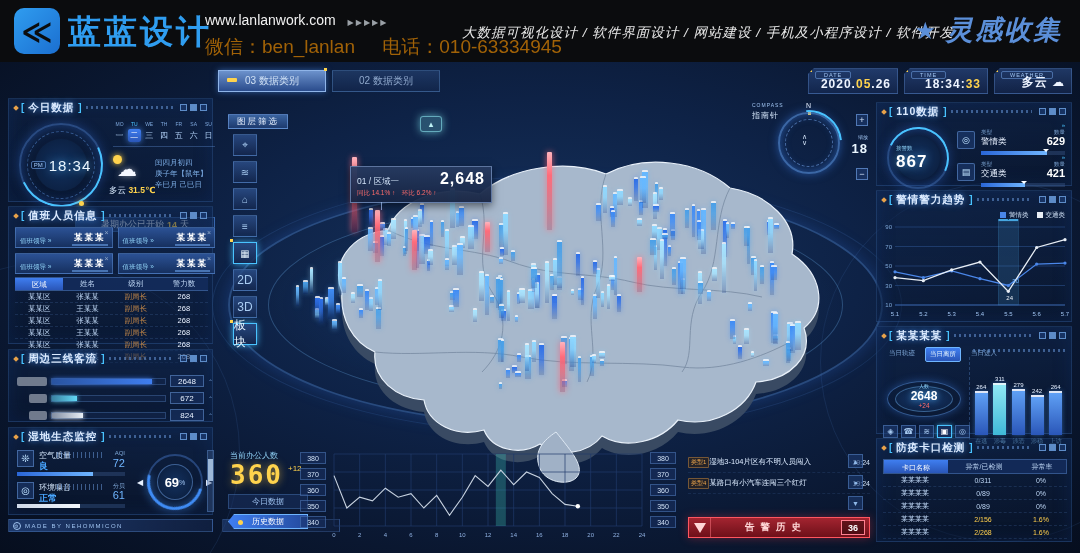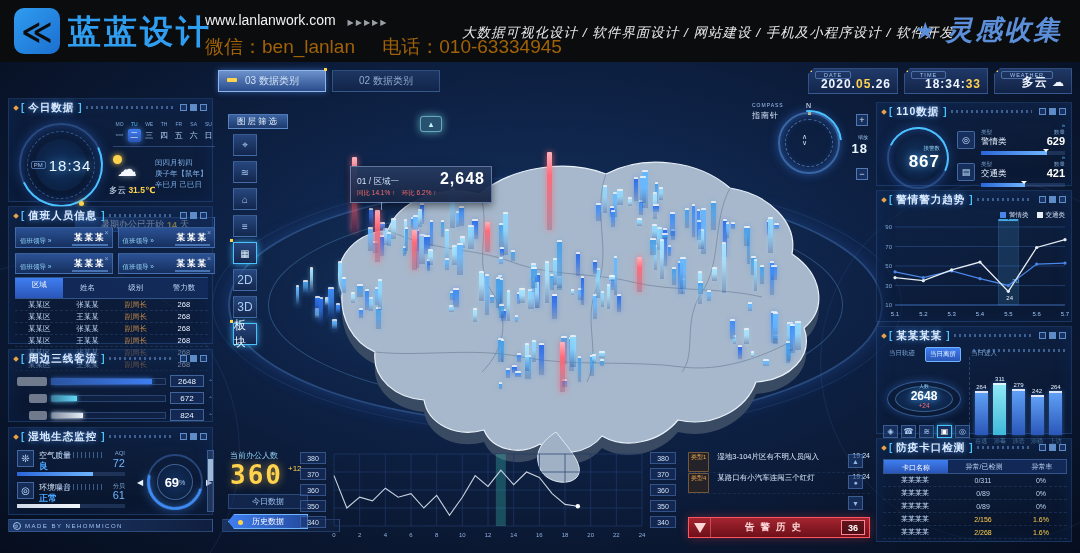--- a/index.html
+++ b/index.html
@@ -73,21 +73,21 @@
   .notice b{color:#ffd34d}
 
   
   .dcards{position:absolute;left:6px;top:20px;width:200px;display:grid;grid-template-columns:1fr 1fr;gap:5px}
   .dcard{height:21px;background:linear-gradient(180deg,#2b5194,#16305f);border:1px solid rgba(100,150,220,.45);position:relative;padding:1px 4px}
   .dcard-role{font-size:6.5px;color:#8fd0f5}
   .dcard-x{position:absolute;right:3px;top:1px;font-size:7px;color:#90a8c8;cursor:pointer}
   .dcard-dots{position:absolute;right:12px;top:2px;font-size:6px;color:#6f90bf;letter-spacing:1px}
   .dcard-name{position:absolute;right:4px;bottom:1px;font-size:8.5px;color:#fff;font-weight:bold;letter-spacing:2px;border-bottom:2px solid rgba(120,180,255,.5);padding:0 2px}
   .trow{display:flex;height:12px;align-items:center}
-  .thead{height:22px;background:rgba(20,45,95,.8);border-top:1px solid rgba(100,150,220,.4);border-bottom:1px solid rgba(100,150,220,.4)}
+  .thead{height:14px;background:rgba(20,45,95,.8);border-top:1px solid rgba(100,150,220,.4);border-bottom:1px solid rgba(100,150,220,.4)}
   .tcell{flex:1;font-size:7.5px;color:#bcd4f2;text-align:center;overflow:hidden}
   .thead .tcell.hl{background:linear-gradient(180deg,#3f7ef0,#2a56b8);color:#fff;height:100%;line-height:14px}
   .trow.r{border-bottom:1px dashed rgba(70,110,170,.25)}
   .tcell.lv{color:#c08648}
   .tcell.num{color:#e8f1ff}
 
   
   .frow{position:absolute;left:8px;width:196px;height:14px;display:flex;align-items:center;gap:4px}
   .flabel{width:30px;height:9px;border-radius:2px;background:#8a93a3;opacity:.8;filter:blur(.5px)}
   .flabel.s{width:18px;margin-left:12px}
@@ -155,21 +155,21 @@
   #map-tip{position:absolute;left:350px;top:104px;width:142px;height:37px;background:linear-gradient(180deg,rgba(38,58,96,.95),rgba(22,36,66,.95));border:1px solid rgba(140,170,220,.6);box-shadow:0 3px 8px rgba(0,0,0,.5);z-index:20;padding:3px 6px}
   #map-tip .l1{display:flex;justify-content:space-between;align-items:baseline}
   #map-tip .nm{font-size:8.5px;color:#cfe0f5}
   #map-tip .big{font-size:16px;font-weight:bold;color:#fff;letter-spacing:1px}
   #map-tip .l2{font-size:6.5px;color:#ff6b6b;margin-top:1px}
   #map-tip::after{content:"";position:absolute;left:30px;bottom:-8px;width:1px;height:8px;background:rgba(160,190,240,.7)}
 
   
   .gauge110{position:absolute;left:10px;top:24px;width:62px;height:62px;border-radius:50%;border:2px solid rgba(70,120,200,.5);box-shadow:0 0 12px rgba(50,110,220,.4),inset 0 0 10px rgba(50,110,220,.4)}
   .gauge110 .arc{position:absolute;inset:-2px;border-radius:50%;border:2px solid transparent;border-top-color:#49c3ff;border-right-color:#49c3ff;transform:rotate(-20deg)}
-  .gauge110 .inner{position:absolute;inset:7px;border-radius:50%;background:radial-gradient(circle,#13305d,#0a1c3a);display:flex;flex-direction:column;align-items:flex-end;justify-content:center}
+  .gauge110 .inner{position:absolute;inset:7px;border-radius:50%;background:radial-gradient(circle,#13305d,#0a1c3a);display:flex;flex-direction:column;align-items:flex-start;justify-content:center}
   .gauge110 .lab{font-size:5.5px;color:#8fd0f5}
   .gauge110 .val{font-size:17px;font-weight:bold;color:#fff;letter-spacing:1px;text-shadow:0 0 8px rgba(90,190,255,.8)}
   .r110{position:absolute;left:80px;width:108px;height:26px}
   .r110 .ic{position:absolute;left:0;top:2px;width:18px;height:18px;border:1px solid rgba(110,160,230,.5);background:rgba(30,60,115,.6);color:#bfe2ff;font-size:9px;display:flex;align-items:center;justify-content:center;border-radius:2px}
   .r110 .tl{position:absolute;left:24px;top:0;font-size:5.5px;color:#7fa8d8}
   .r110 .tp{position:absolute;left:24px;top:7px;font-size:8.5px;color:#e8f1ff}
   .r110 .cl{position:absolute;right:0;top:0;font-size:5.5px;color:#7fa8d8}
   .r110 .cv{position:absolute;right:0;top:6px;font-size:11px;font-weight:bold;color:#fff}
   .r110 .bar{position:absolute;left:24px;bottom:0;width:84px;height:4px;background:rgba(60,90,140,.4)}
   .r110 .bar i{display:block;height:100%;background:linear-gradient(90deg,#2a66d8,#6fb5ff);position:relative}
@@ -219,21 +219,21 @@
   #obtn-history{top:452px;background:linear-gradient(90deg,#3f7ef0,#234a9e);border:1px solid #6fb5ff;color:#fff;clip-path:polygon(0 50%,6px 0,100% 0,100% 100%,6px 100%)}
   #obtn-history .dot{position:absolute;left:9px;top:5px;width:5px;height:5px;border-radius:50%;background:#ffd34d}
   .ybox-col{position:absolute;width:26px;display:flex;flex-direction:column;gap:4px}
   .ybox{height:12px;border:1px solid rgba(100,150,220,.4);background:rgba(25,50,100,.55);font-size:7px;color:#cfe0f5;display:flex;align-items:center;justify-content:center}
   #ycol-l{left:300px;top:390px}
   #ycol-r{left:650px;top:390px}
   #office-chart{position:absolute;left:330px;top:388px}
 
   
   #alert-list{position:absolute;left:688px;top:390px;width:182px}
-  .alrow{display:flex;height:21px;border-bottom:1px dashed rgba(70,110,170,.2);gap:8px}
+  .alrow{display:flex;align-items:center;height:21px;border-bottom:1px dashed rgba(70,110,170,.2);gap:0}
   .altag{font-size:6px;color:#e8a24a;border:1px solid rgba(200,140,70,.5);background:rgba(60,40,20,.5);padding:0 2px;border-radius:1px;white-space:nowrap}
   .altxt{flex:1;font-size:7.5px;color:#dcebff;overflow:hidden;white-space:nowrap}
   .altime{font-size:7px;color:#cfe0f5}
   #alert-scroll{position:absolute;left:848px;top:392px;width:16px;display:flex;flex-direction:column;gap:7px}
   .asc{width:15px;height:14px;border:1px solid rgba(100,150,220,.45);background:rgba(30,60,115,.6);color:#8fb8e8;font-size:7px;display:flex;align-items:center;justify-content:center;cursor:pointer}
   #alert-history{position:absolute;left:688px;top:455px;width:182px;height:21px;background:linear-gradient(180deg,#a32430,#6e1019);border:1px solid #ff5560;display:flex;align-items:center;box-shadow:0 0 10px rgba(220,50,60,.4)}
   .ah-icbox{width:22px;height:100%;border-right:1px solid rgba(255,120,130,.5);display:flex;align-items:center;justify-content:center;position:relative}
   .ah-tri{width:0;height:0;border-left:6px solid transparent;border-right:6px solid transparent;border-top:10px solid #ffd7d7}
   .ah-text{flex:1;text-align:center;font-size:9.5px;color:#ffd7d7;letter-spacing:6px;font-weight:bold}
   .ah-count{width:24px;height:15px;margin-right:4px;border:1px solid #ff8090;background:rgba(40,5,10,.5);color:#fff;font-size:9px;font-weight:bold;display:flex;align-items:center;justify-content:center}

